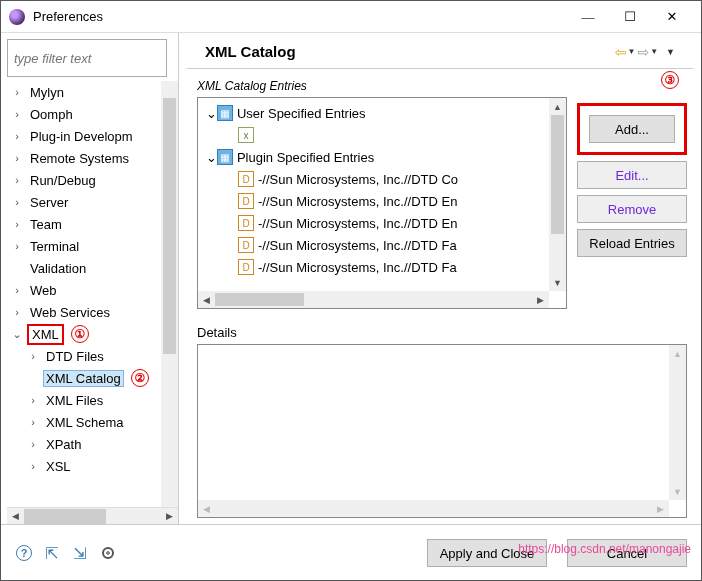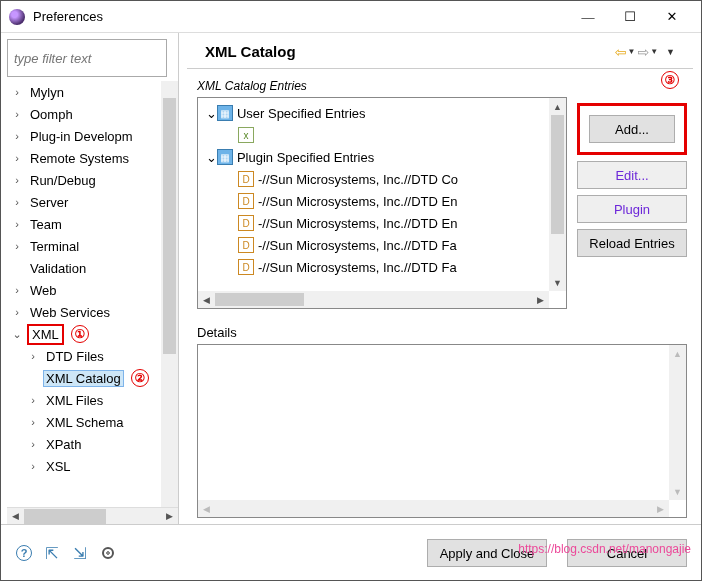--- a/index.html
+++ b/index.html
@@ -285,21 +285,21 @@
                 </div>
                 <div class="arrow">▶</div>
             </div>
           </div>
           <div class="btn-col">
             <span class="circled ann3">③</span>
             <div class="add-wrap">
               <div class="btn">Add...</div>
             </div>
             <div class="btn disabled">Edit...</div>
-            <div class="btn disabled">Plugin</div>
+            <div class="btn disabled">Remove</div>
             <div class="btn">Reload Entries</div>
           </div>
         </div>
 
         <div class="details-label">Details</div>
         <div class="details-box">
           <div class="details-vscroll">
             <div class="arrow">▲</div>
               <div class="arrow">▼</div>
           </div>

